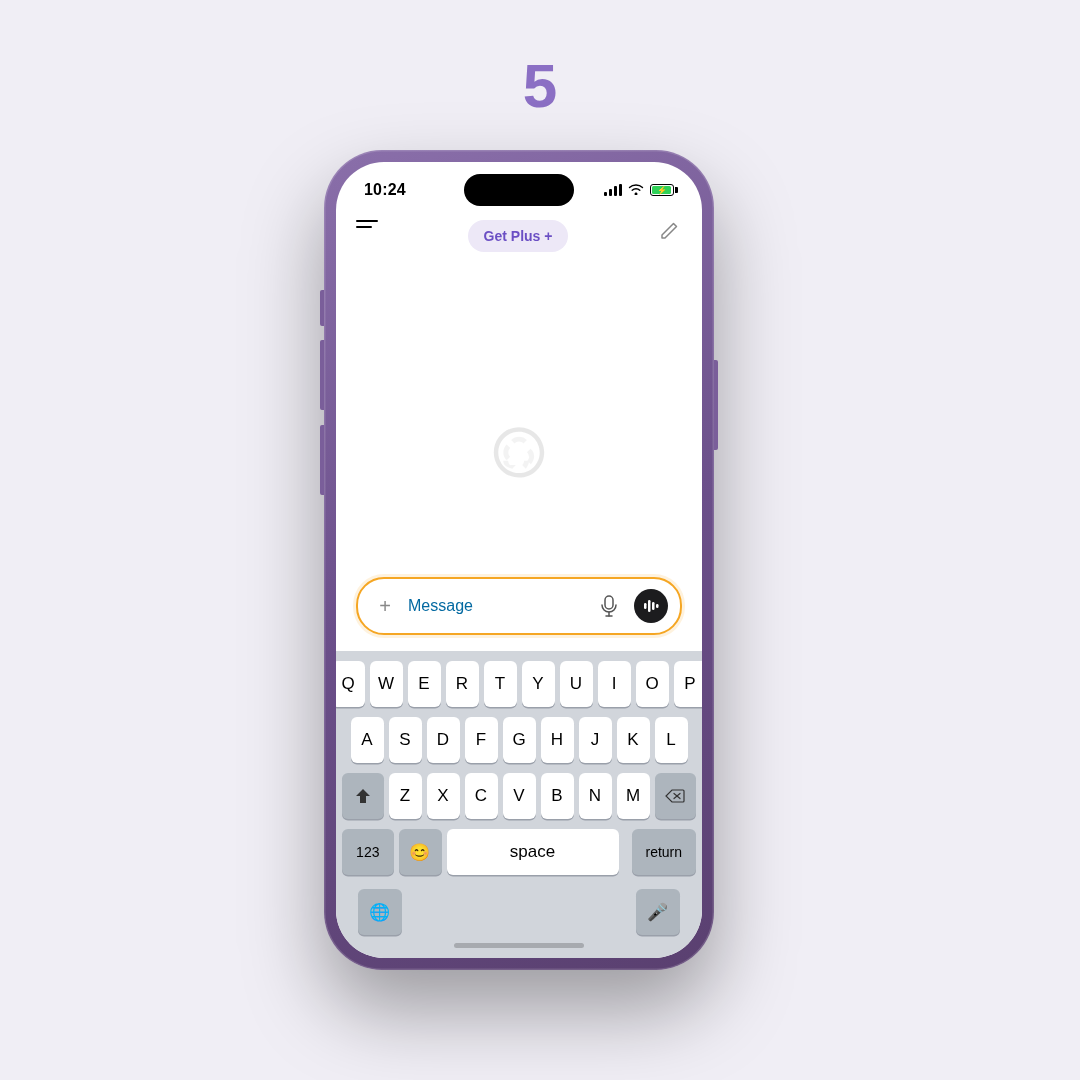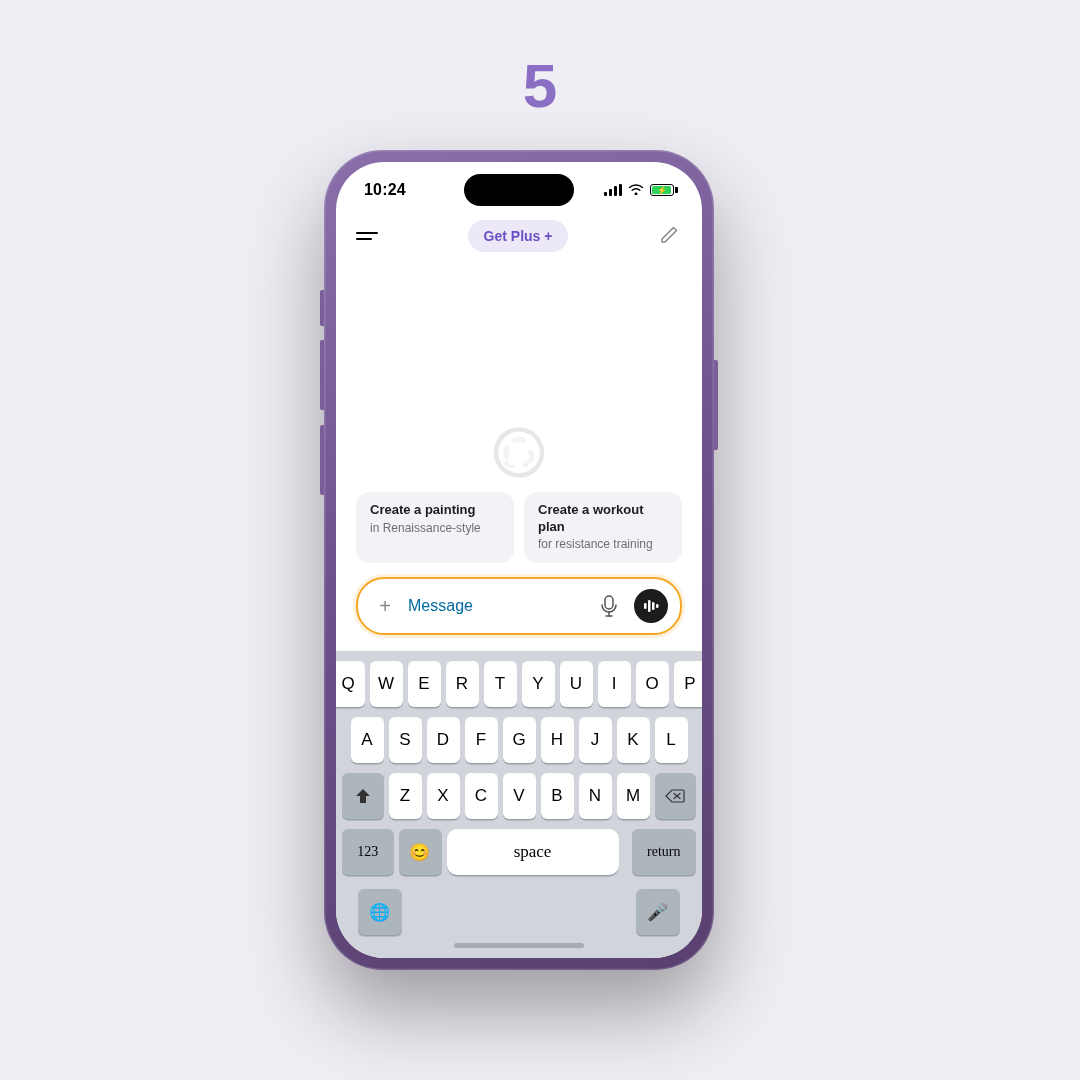--- a/index.html
+++ b/index.html
@@ -179,21 +179,21 @@
     .battery-tip {
       width: 3px;
       height: 6px;
       background: #000;
       border-radius: 0 1px 1px 0;
     }
 
     
     .top-nav {
       display: flex;
-      align-items: center;
+      align-items: flex-start;
       justify-content: space-between;
       padding: 8px 20px 12px 20px;
       flex-shrink: 0;
     }
 
     .nav-menu-icon {
       display: flex;
       flex-direction: column;
       gap: 4px;
       cursor: pointer;
@@ -373,33 +373,31 @@
       background: #adb5bd;
       color: #000;
     }
 
     .key-wide {
       flex: 1.5;
     }
 
     .key-space {
       flex: 4;
-      border-radius: 10px;
     }
 
     .key-small {
       font-size: 14px;
     }
 
     .keyboard-bottom-row {
       display: flex;
       justify-content: space-between;
       gap: 5px;
       padding: 0 0 4px 0;
-      font-family: Liberation Serif, serif;
     }
 
     .home-indicator {
       width: 130px;
       height: 5px;
       background: #000;
       border-radius: 3px;
       margin: 8px auto 4px auto;
       opacity: 0.2;
     }
@@ -464,30 +462,20 @@
 
       <div class="main-content">
 
         <div class="openai-logo">
           <svg viewBox="0 0 100 100" fill="none" xmlns="http://www.w3.org/2000/svg">
             <path fill-rule="evenodd" clip-rule="evenodd" d="M50 5C25.1 5 5 25.1 5 50s20.1 45 45 45 45-20.1 45-45S74.9 5 50 5zm0 82c-20.4 0-37-16.6-37-37s16.6-37 37-37 37 16.6 37 37-16.6 37-37 37z" class="openai-svg"></path>
             <path d="M50 22c-5.5 0-10.5 2.2-14.1 5.8l6.3 6.3c2.1-2.1 5-3.4 7.8-3.4s5.7 1.3 7.8 3.4l6.3-6.3C60.5 24.2 55.5 22 50 22zM28 35.9l6.3 6.3c-2.1 2.1-3.4 5-3.4 7.8s1.3 5.7 3.4 7.8L28 64.1C24.2 60.5 22 55.5 22 50s2.2-10.5 5.8-14.1h.2zm16.3 36.8l-6.3 6.3C24.2 75.5 22 70.5 22 65h8.7c0 2.8 1.3 5.7 3.4 7.8l.2-.1zm11.4 0c2.1-2.1 3.4-5 3.4-7.8H67.8c0 5.5-2.2 10.5-5.8 14.1l-6.3-6.3zm11.9-15c0-2.8-1.3-5.7-3.4-7.8l6.3-6.3C74.8 46.5 77 51.5 77 57c0 5.5-2.2 10.5-5.8 14.1l-6.3-6.3c2.1-2.1 3.4-5 3.4-7.8V57z" class="openai-svg" opacity="0.5"></path>
           </svg>
         </div>
 
-        <div class="suggestion-chips">
-          <div class="chip">
-            <div class="chip-title">Create a painting</div>
-            <div class="chip-subtitle">in Renaissance-style</div>
-          </div>
-          <div class="chip">
-            <div class="chip-title">Create a workout plan</div>
-            <div class="chip-subtitle">for resistance training</div>
-          </div>
-        </div>
 
         <div class="message-input-wrapper">
           <div class="message-input-container">
             <div class="input-plus-icon">+</div>
             <span class="message-placeholder">Message</span>
             <div class="mic-icon">
               <svg width="20" height="22" viewBox="0 0 20 22" fill="none">
                 <rect x="6" y="1" width="8" height="13" rx="4" stroke="#555" stroke-width="1.5"></rect>
                 <path d="M3 10c0 3.9 3.1 7 7 7s7-3.1 7-7" stroke="#555" stroke-width="1.5" stroke-linecap="round"></path>
                 <line x1="10" y1="17" x2="10" y2="21" stroke="#555" stroke-width="1.5" stroke-linecap="round"></line>

